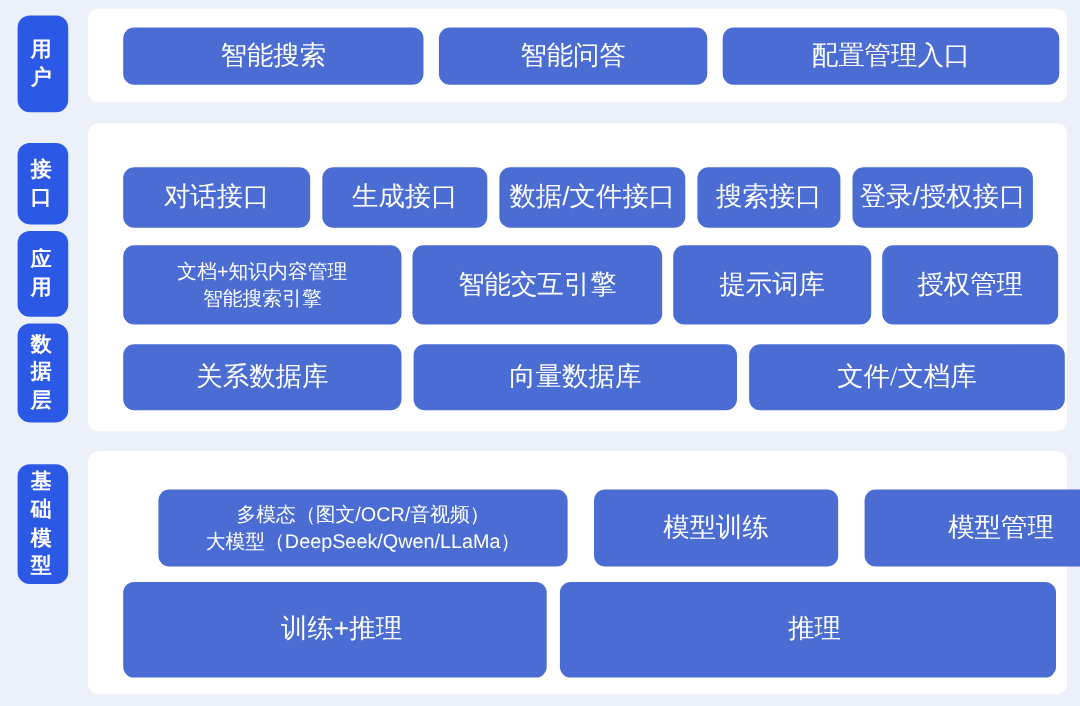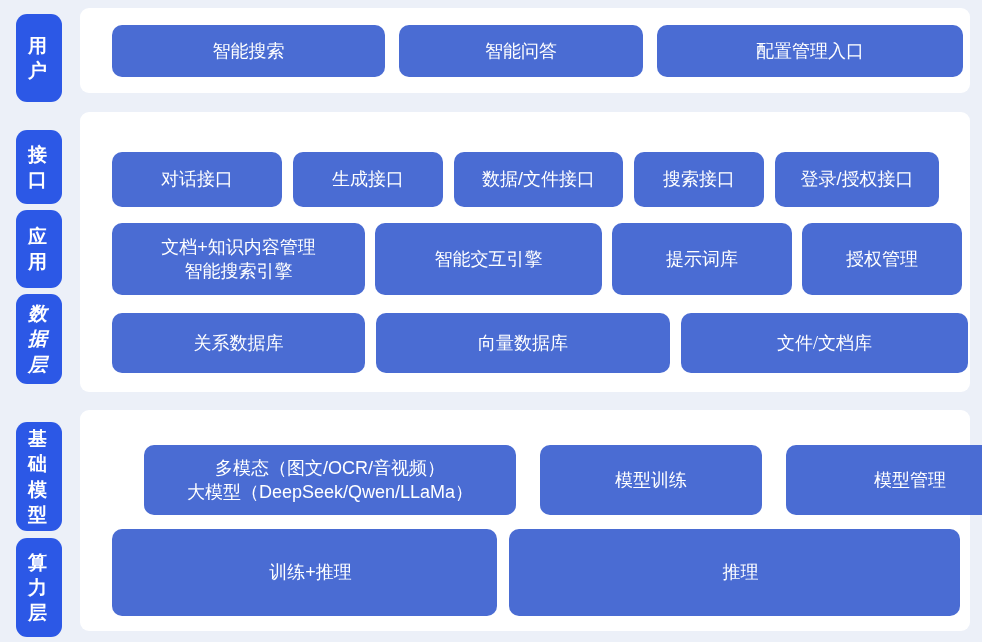--- a/index.html
+++ b/index.html
@@ -19,21 +19,21 @@
   .pill span {
     display:block; width:22px; word-break:break-all; text-align:left;
   }
   .panel {
     position:absolute; left:80px; width:890px;
     background:#ffffff; border-radius:9px;
   }
   .row { position:absolute; left:32px; display:flex; }
   .box {
     background:#4a6cd3; border-radius:10px;
-    color:#fff; font-size:18px; line-height:1.35;
+    color:#fff; font-size:24px; line-height:1.35;
     display:flex; align-items:center; justify-content:center;
     text-align:center; white-space:pre-line; box-sizing:border-box;
     flex:0 0 auto;
   }
   .box.small-text { font-size:18px; }
 
   
   .r1 { top:17px;  gap:14px; } .r1 .box { height:52px; }
   .rA { top:40px;  gap:11px; } .rA .box { height:55px; }
   .rB { top:111px; gap:10px; } .rB .box { height:72px; }
@@ -48,28 +48,25 @@
 
   <div class="pill" style="top:14px;height:88px;">
       <span>用户</span>
     </div>
   <div class="pill" style="top:130px;height:74px;">
       <span>接口</span>
     </div>
   <div class="pill" style="top:210px;height:78px;">
       <span>应用</span>
     </div>
-  <div class="pill" style="top:294px;height:90px;font-style:italic;">
+  <div class="pill" style="top:294px;height:90px;">
       <span>数据层</span>
     </div>
   <div class="pill" style="top:422px;height:109px;">
       <span>基础模型</span>
-    </div>
-  <div class="pill" style="top:538px;height:99px;">
-      <span>算力层</span>
     </div>
 
   <div class="panel" style="top:8px;height:85px;">
     <div class="row r1">
       <div class="box" style="width:273px;">智能搜索</div>
       <div class="box" style="width:244px;">智能问答</div>
       <div class="box" style="width:306px;">配置管理入口</div>
     </div>
   </div>
 

